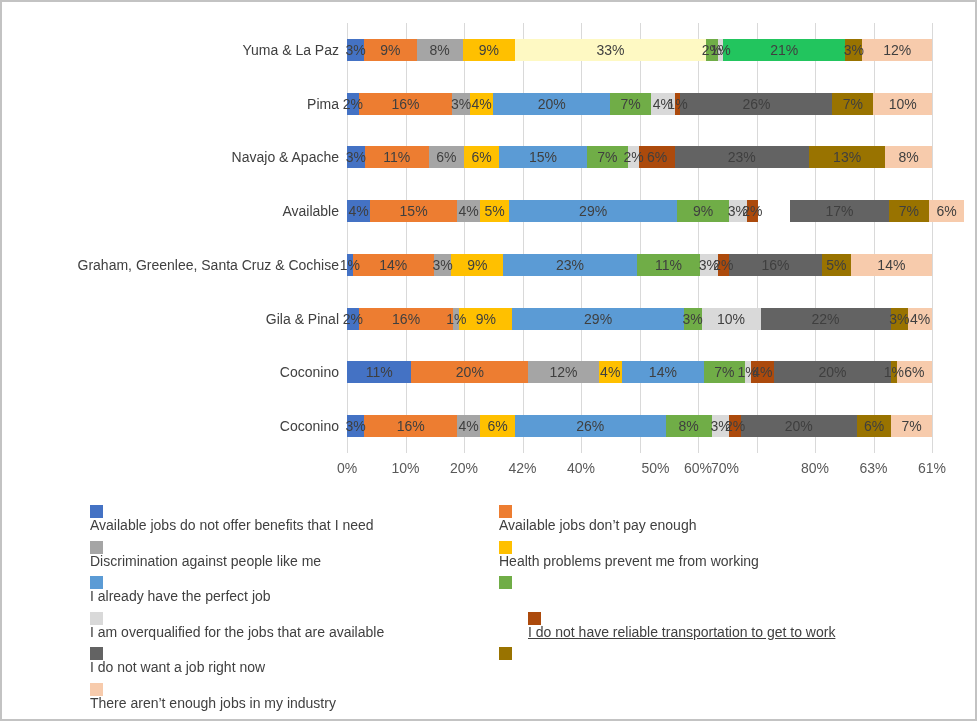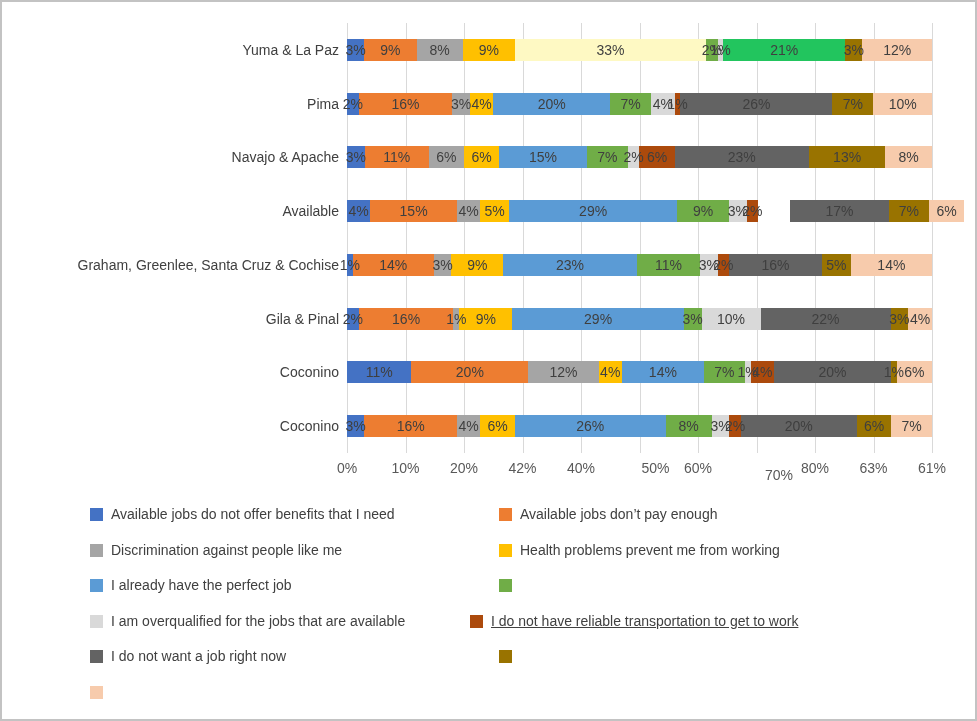--- a/index.html
+++ b/index.html
@@ -18,21 +18,21 @@
   }
   .cat-label{
     position:absolute;left:6px;width:331px;text-align:right;
     font-size:14px;color:#404040;line-height:22px;height:22px;
   }
   .x-tick{
     position:absolute;top:458px;width:60px;text-align:center;
     font-size:14px;color:#595959;
   }
   .legend-item{
-    position:absolute;display:flex;align-items:flex-end;gap:8px;height:16px;
+    position:absolute;display:flex;align-items:flex-start;gap:0;height:16px;flex-direction:column;
   }
   .legend-swatch{width:13px;height:13px;flex-shrink:0;}
   .legend-text{font-size:14px;color:#404040;white-space:nowrap;line-height:1;}
 </style>
 </head>
 <body>
 
 <div id="frame">
   <div id="gridlines"></div>
   <div id="plot">
@@ -333,21 +333,21 @@
       <div class="cat-label" style="top: 413.125px;">Coconino</div>
     </div>
   <div id="x-axis">
       <div class="x-tick" style="left: 315px;">0%</div>
       <div class="x-tick" style="left: 373.5px;">10%</div>
       <div class="x-tick" style="left: 432px;">20%</div>
       <div class="x-tick" style="left: 490.5px;">42%</div>
       <div class="x-tick" style="left: 549px;">40%</div>
       <div class="x-tick" style="left: 607.5px; text-align: right;">50%</div>
       <div class="x-tick" style="left: 666px;">60%</div>
-      <div class="x-tick" style="left: 747px; margin-top: 7px;">70%</div>
+      <div class="x-tick" style="left: 693px;">70%</div>
       <div class="x-tick" style="left: 783px;">80%</div>
       <div class="x-tick" style="left: 841.5px;">63%</div>
       <div class="x-tick" style="left: 900px;">61%</div>
     </div>
   <div id="legend">
       <div class="legend-item" style="left: 88px; top: 503px;">
         <span class="legend-swatch" style="background: rgb(68, 114, 196);"></span>
         <span class="legend-text">Available jobs do not offer benefits that I need</span>
       </div>
       <div class="legend-item" style="left: 88px; top: 538.6px;">
@@ -361,33 +361,34 @@
       <div class="legend-item" style="left: 88px; top: 609.8px;">
         <span class="legend-swatch" style="background: rgb(217, 217, 217);"></span>
         <span class="legend-text">I am overqualified for the jobs that are available</span>
       </div>
       <div class="legend-item" style="left: 88px; top: 645.4px;">
         <span class="legend-swatch" style="background: rgb(99, 99, 99);"></span>
         <span class="legend-text">I do not want a job right now</span>
       </div>
       <div class="legend-item" style="left: 88px; top: 681px;">
         <span class="legend-swatch" style="background: rgb(247, 203, 172);"></span>
+        <span class="legend-text">There aren’t enough jobs in my industry</span>
       </div>
       <div class="legend-item" style="left: 497px; top: 503px;">
         <span class="legend-swatch" style="background: rgb(237, 125, 49);"></span>
         <span class="legend-text">Available jobs don’t pay enough</span>
       </div>
       <div class="legend-item" style="left: 497px; top: 538.6px;">
         <span class="legend-swatch" style="background: rgb(255, 192, 0);"></span>
         <span class="legend-text">Health problems prevent me from working</span>
       </div>
       <div class="legend-item" style="left: 497px; top: 574.2px;">
         <span class="legend-swatch" style="background: rgb(112, 173, 71);"></span>
       </div>
-      <div class="legend-item" style="left: 468px; top: 609.8px; text-decoration: underline;">
+      <div class="legend-item" style="left: 526px; top: 609.8px; text-decoration: underline;">
         <span class="legend-swatch" style="background: rgb(172, 74, 12);"></span>
         <span class="legend-text">I do not have reliable transportation to get to work</span>
       </div>
       <div class="legend-item" style="left: 497px; top: 645.4px;">
         <span class="legend-swatch" style="background: rgb(153, 115, 0);"></span>
       </div>
     </div>
 </div>
 
 </body></html>

